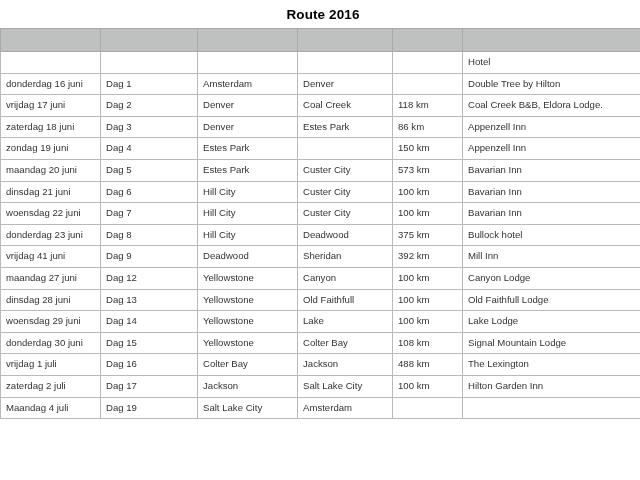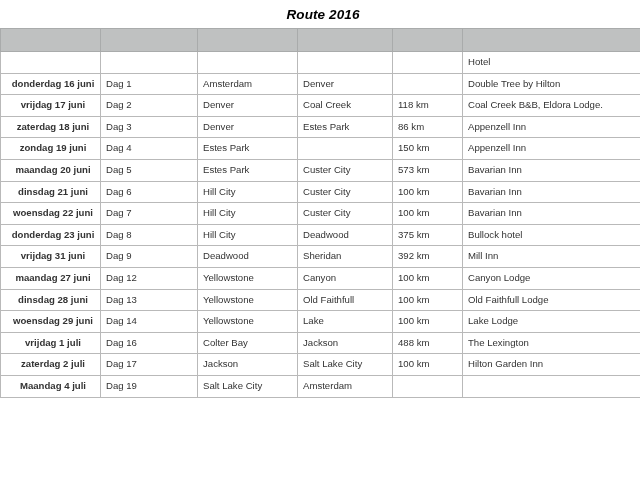--- a/index.html
+++ b/index.html
@@ -20,21 +20,20 @@
     height: 480px;
     background: #ffffff;
   }
   .title-bar {
     height: 28px;
     display: flex;
     align-items: center;
     justify-content: center;
     padding-left: 6px;
     box-sizing: border-box;
-    font-style: italic;
   }
   .doc-title {
     font-size: 13.5px;
     font-weight: bold;
     color: #000000;
     letter-spacing: 0.1px;
   }
   table.route {
     border-collapse: collapse;
     table-layout: fixed;
@@ -61,25 +60,24 @@
   col.c5 { width: 178px; }
 
   tr.band-row td {
     background: #bfc1c1;
     height: 22px;
     line-height: 22px;
     border-color: #a9abab;
   }
   td.daycell {
     background: #56a9de;
-    font-weight: bold;
+    font-weight: normal;
     color: #1a1a1a;
     border-color: #9fc4dd;
     border-left-color: #56a9de;
-    text-align: center;
   }
   td.graycell {
     background: #dcdcdc;
     border-color: #b9b9b9;
   }
 </style>
 </head>
 <body>
 
 <div id="page">
@@ -172,21 +170,21 @@
         </tr>
         <tr>
           <td class="daycell">donderdag 23 juni</td>
           <td>Dag 8</td>
           <td>Hill City</td>
           <td>Deadwood</td>
           <td>375 km</td>
           <td>Bullock hotel</td>
         </tr>
         <tr>
-          <td class="daycell">vrijdag 31 juni</td>
+          <td class="daycell">vrijdag 41 juni</td>
           <td>Dag 9</td>
           <td>Deadwood</td>
           <td>Sheridan</td>
           <td>392 km</td>
           <td>Mill Inn</td>
         </tr>
         <tr>
           <td class="daycell">maandag 27 juni</td>
           <td>Dag 12</td>
           <td>Yellowstone</td>
@@ -202,20 +200,28 @@
           <td>100 km</td>
           <td>Old Faithfull Lodge</td>
         </tr>
         <tr>
           <td class="daycell">woensdag 29 juni</td>
           <td>Dag 14</td>
           <td>Yellowstone</td>
           <td>Lake</td>
           <td>100 km</td>
           <td>Lake Lodge</td>
+        </tr>
+        <tr>
+          <td class="daycell">donderdag 30 juni</td>
+          <td>Dag 15</td>
+          <td>Yellowstone</td>
+          <td>Colter Bay</td>
+          <td>108 km</td>
+          <td>Signal Mountain Lodge</td>
         </tr>
         <tr>
           <td class="daycell">vrijdag 1 juli</td>
           <td>Dag 16</td>
           <td>Colter Bay</td>
           <td>Jackson</td>
           <td>488 km</td>
           <td>The Lexington</td>
         </tr>
         <tr>

